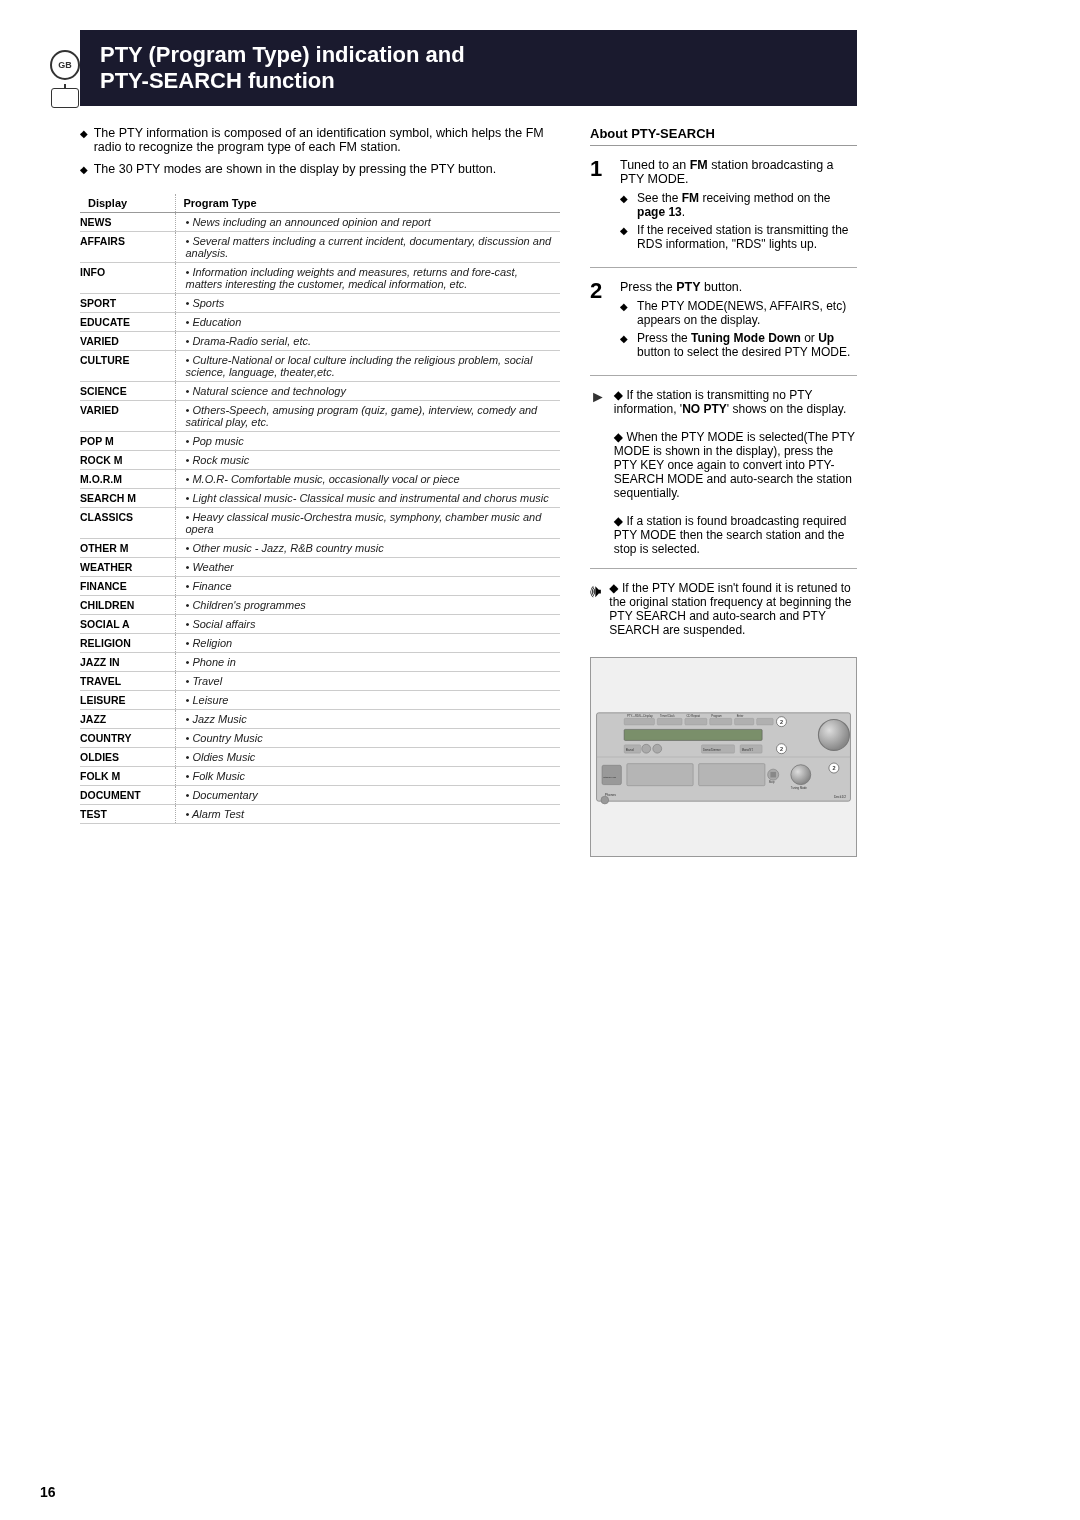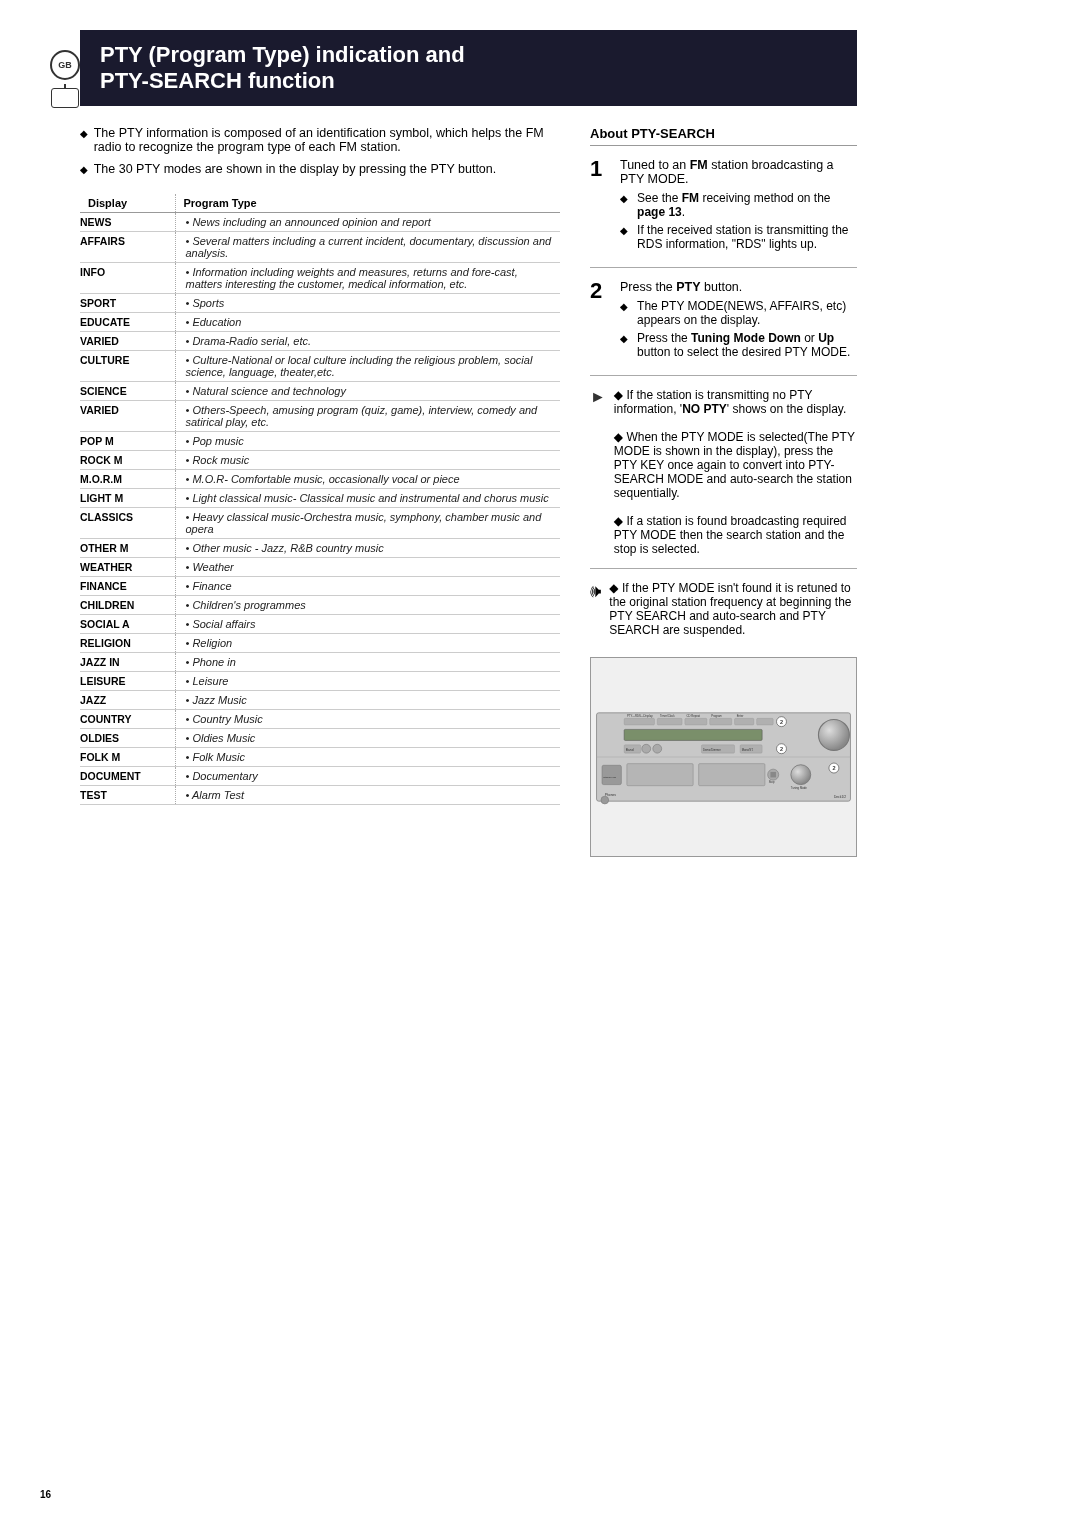--- a/index.html
+++ b/index.html
@@ -249,21 +249,21 @@
       position: relative;
       background: #f0f0f0;
       overflow: hidden;
     }
 
     
     .page-number {
       position: absolute;
       bottom: 20px;
       left: 40px;
-      font-size: 10px;
+      font-size: 14px;
       font-weight: bold;
     }
   </style>
 </head>
 <body>
 
 <div class="left-sidebar">
   <div class="gb-circle">
     <span>GB</span>
   </div>
@@ -345,21 +345,21 @@
             </tr>
             <tr>
               <td>ROCK M</td>
               <td>• Rock music</td>
             </tr>
             <tr>
               <td>M.O.R.M</td>
               <td>• M.O.R- Comfortable music, occasionally vocal or piece</td>
             </tr>
             <tr>
-              <td>LIGHT M</td>
+              <td>SEARCH M</td>
               <td>• Light classical music- Classical music and instrumental and chorus music</td>
             </tr>
             <tr>
               <td>CLASSICS</td>
               <td>• Heavy classical music-Orchestra music, symphony, chamber music and opera</td>
             </tr>
             <tr>
               <td>OTHER M</td>
               <td>• Other music - Jazz, R&amp;B country music</td>
             </tr>
@@ -379,20 +379,24 @@
               <td>SOCIAL A</td>
               <td>• Social affairs</td>
             </tr>
             <tr>
               <td>RELIGION</td>
               <td>• Religion</td>
             </tr>
             <tr>
               <td>JAZZ IN</td>
               <td>• Phone in</td>
+            </tr>
+            <tr>
+              <td>TRAVEL</td>
+              <td>• Travel</td>
             </tr>
             <tr>
               <td>LEISURE</td>
               <td>• Leisure</td>
             </tr>
             <tr>
               <td>JAZZ</td>
               <td>• Jazz Music</td>
             </tr>
             <tr>

